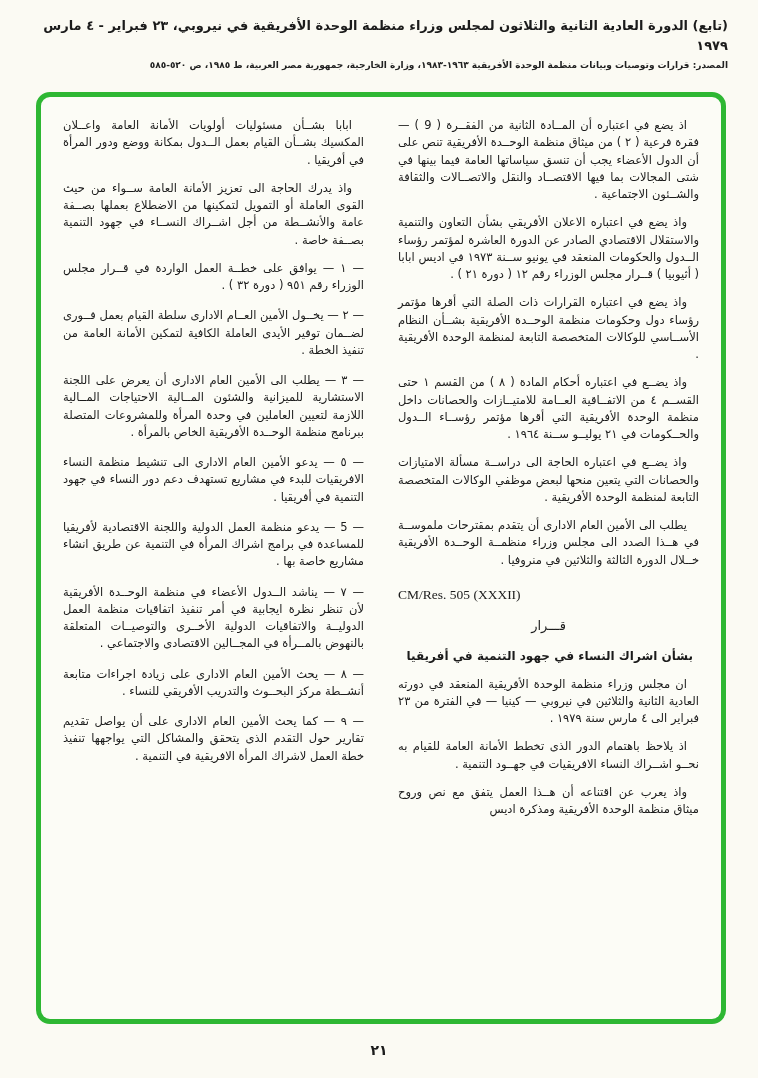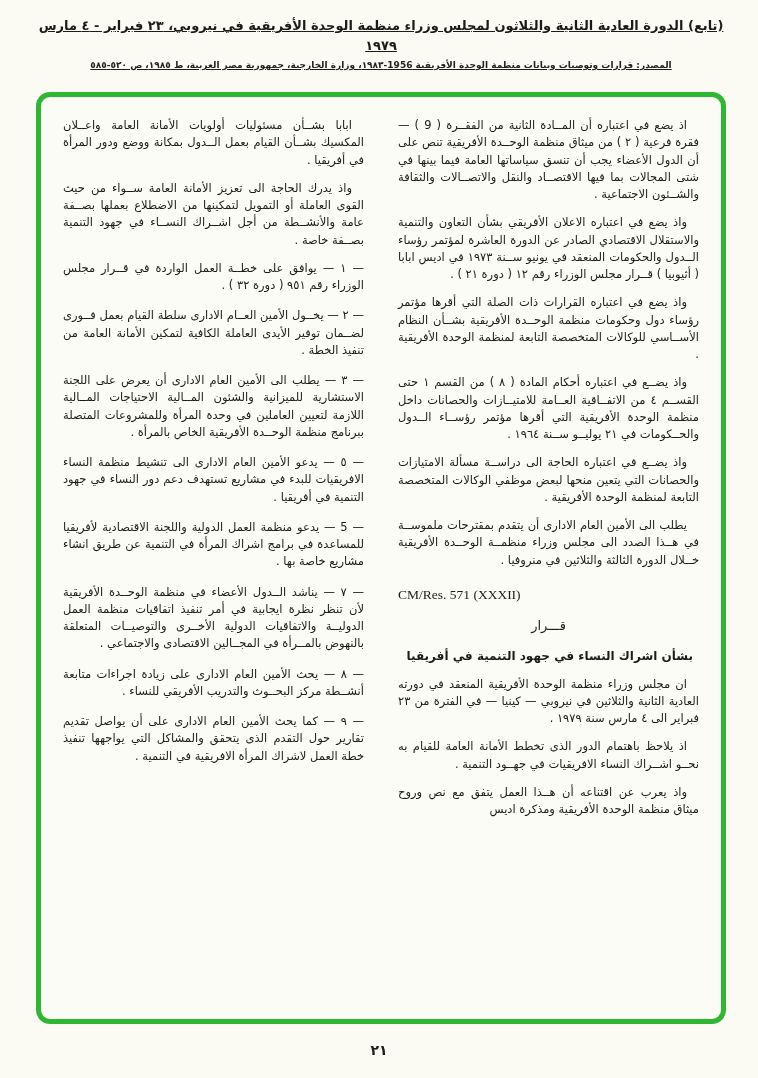--- a/index.html
+++ b/index.html
@@ -8,23 +8,22 @@
     background:#fbfaf3;
     font-family:"DejaVu Sans", sans-serif;
     color:#1b1b1b;
     position:relative;
     overflow:hidden;
   }
 
   
   .page-header {
     direction:rtl;
-    text-align:center;
+    text-align:right;
     padding:16px 30px 0 34px;
-    text-decoration:underline;
   }
   .hdr-line1 {
     font-size:13px;
     font-weight:bold;
     line-height:1.5;
     letter-spacing:0;
   }
   .hdr-line2 {
     font-size:9px;
     font-weight:bold;
@@ -99,35 +98,35 @@
     font-weight:bold;
     font-size:14px;
     letter-spacing:2px;
   }
 </style>
 </head>
 <body>
 
 <header class="page-header">
   <div class="hdr-line1">(تابع) الدورة العادية الثانية والثلاثون لمجلس وزراء منظمة الوحدة الأفريقية في نيروبي، ٢٣ فبراير - ٤ مارس ١٩٧٩</div>
-  <div class="hdr-line2">المصدر: قرارات وتوصيات وبيانات منظمة الوحدة الأفريقية 1956-١٩٨٣، وزارة الخارجية، جمهورية مصر العربية، ط ١٩٨٥، ص ٥٢٠-٥٨٥</div>
+  <div class="hdr-line2">المصدر: قرارات وتوصيات وبيانات منظمة الوحدة الأفريقية ١٩٦٣-١٩٨٣، وزارة الخارجية، جمهورية مصر العربية، ط ١٩٨٥، ص ٥٢٠-٥٨٥</div>
 </header>
 
 <main class="doc-frame">
   <div class="columns">
 
     <section class="col">
       <p>اذ يضع في اعتباره أن المــادة الثانية من الفقــرة ( 9 ) — فقرة فرعية ( ٢ ) من ميثاق منظمة الوحــدة الأفريقية تنص على أن الدول الأعضاء يجب أن تنسق سياساتها العامة فيما بينها في شتى المجالات بما فيها الاقتصــاد والنقل والاتصــالات والثقافة والشــئون الاجتماعية .</p>
       <p>واذ يضع في اعتباره الاعلان الأفريقي بشأن التعاون والتنمية والاستقلال الاقتصادي الصادر عن الدورة العاشرة لمؤتمر رؤساء الــدول والحكومات المنعقد في يونيو ســنة ١٩٧٣ في اديس ابابا ( أثيوبيا ) قــرار مجلس الوزراء رقم ١٢ ( دورة ٢١ ) .</p>
       <p>واذ يضع في اعتباره القرارات ذات الصلة التي أقرها مؤتمر رؤساء دول وحكومات منظمة الوحــدة الأفريقية بشــأن النظام الأســاسي للوكالات المتخصصة التابعة لمنظمة الوحدة الأفريقية .</p>
       <p>واذ يضــع في اعتباره أحكام المادة ( ٨ ) من القسم ١ حتى القســم ٤ من الاتفــاقية العــامة للامتيــازات والحصانات داخل منظمة الوحدة الأفريقية التي أقرها مؤتمر رؤســاء الــدول والحــكومات في ٢١ يوليــو ســنة ١٩٦٤ .</p>
       <p>واذ يضــع في اعتباره الحاجة الى دراســة مسألة الامتيازات والحصانات التي يتعين منحها لبعض موظفي الوكالات المتخصصة التابعة لمنظمة الوحدة الأفريقية .</p>
       <p>يطلب الى الأمين العام الادارى أن يتقدم بمقترحات ملموســة في هــذا الصدد الى مجلس وزراء منظمــة الوحــدة الأفريقية خــلال الدورة الثالثة والثلاثين في منروفيا .</p>
 
-      <p class="res-ref">CM/Res. 571 (XXXII)</p>
+      <p class="res-ref">CM/Res. 505 (XXXII)</p>
       <p class="res-heading">قـــرار</p>
       <p class="res-subject">بشأن اشراك النساء في جهود التنمية في أفريقيا</p>
 
       <p>ان مجلس وزراء منظمة الوحدة الأفريقية المنعقد في دورته العادية الثانية والثلاثين في نيروبي — كينيا — في الفترة من ٢٣ فبراير الى ٤ مارس سنة ١٩٧٩ .</p>
       <p>اذ يلاحظ باهتمام الدور الذى تخطط الأمانة العامة للقيام به نحــو اشــراك النساء الافريقيات في جهــود التنمية .</p>
       <p>واذ يعرب عن اقتناعه أن هــذا العمل يتفق مع نص وروح ميثاق منظمة الوحدة الأفريقية ومذكرة اديس</p>
     </section>
 
     <section class="col">
       <p>ابابا بشــأن مسئوليات أولويات الأمانة العامة واعــلان المكسيك بشــأن القيام بعمل الــدول بمكانة ووضع ودور المرأة في أفريقيا .</p>

